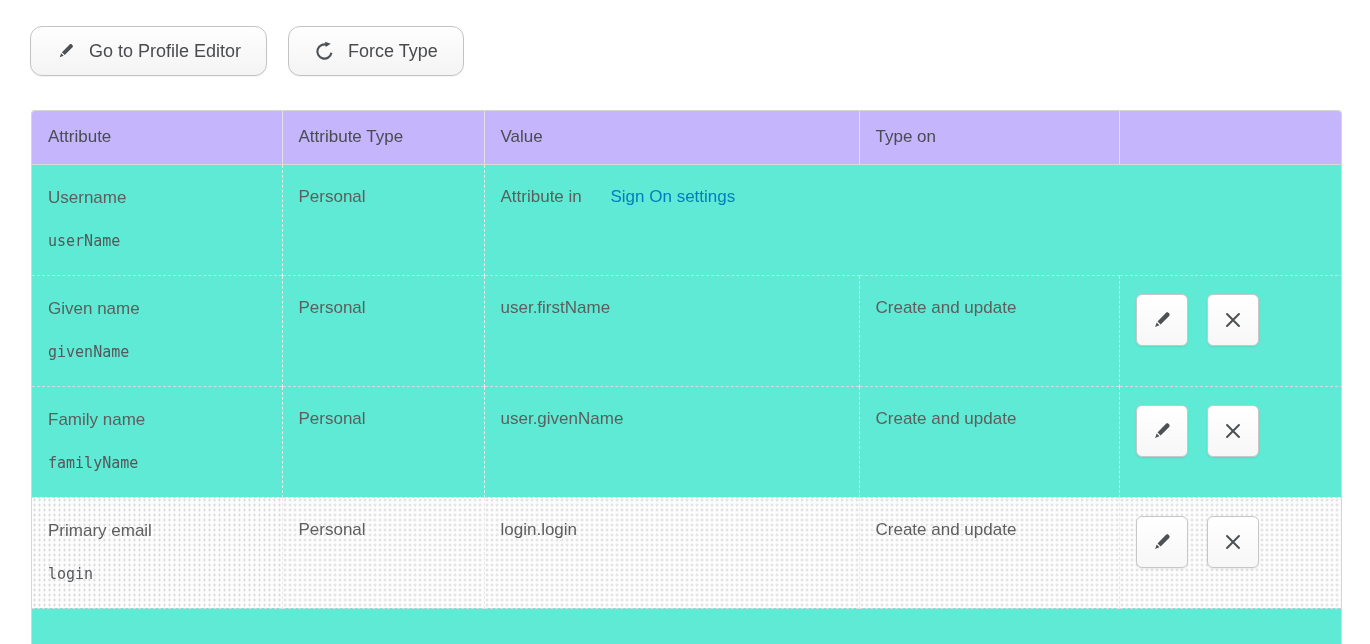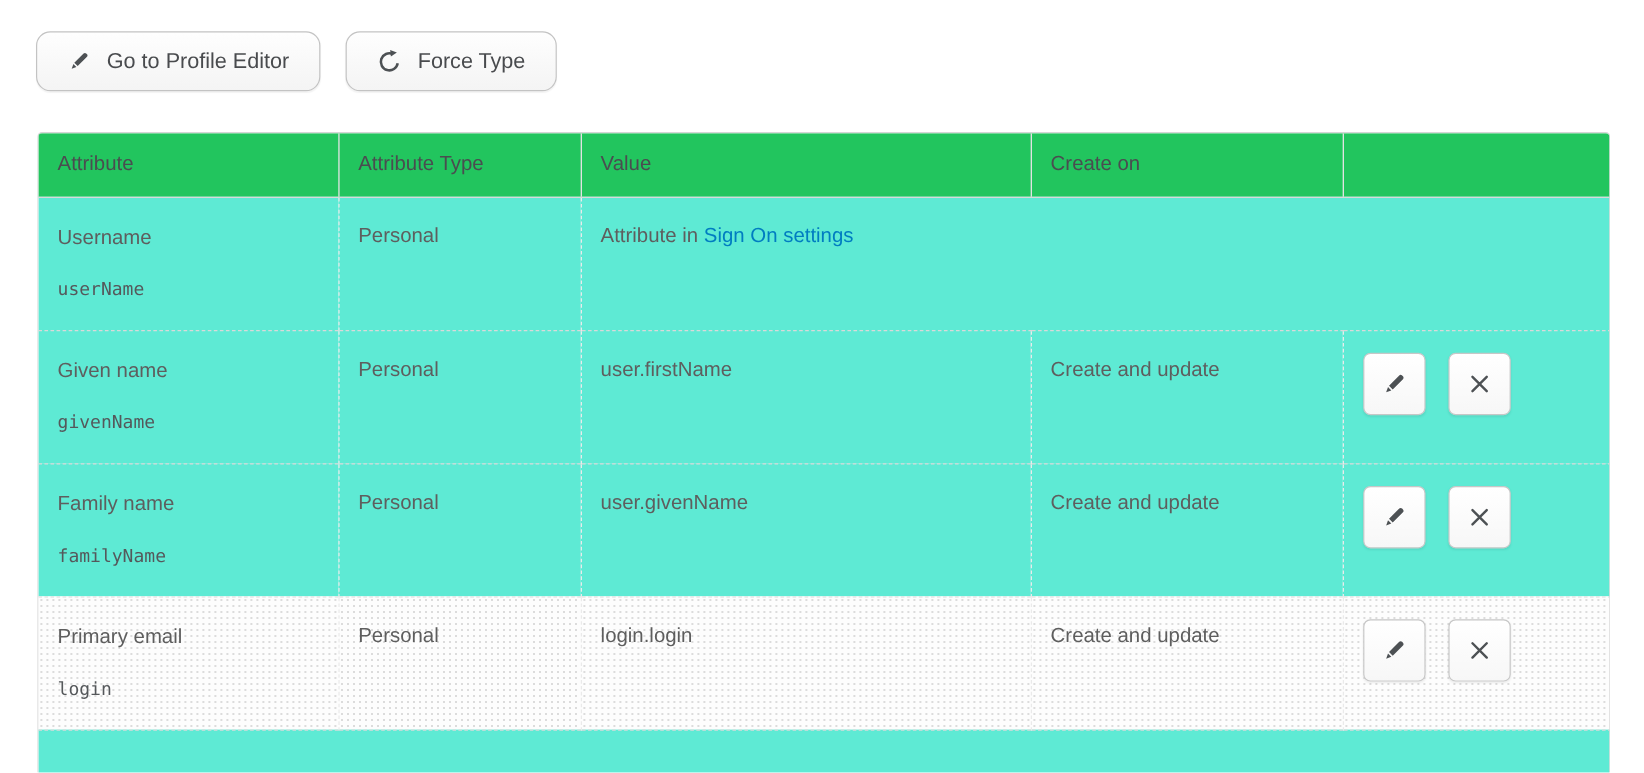--- a/index.html
+++ b/index.html
@@ -54,21 +54,21 @@
     overflow: hidden;
     background: #ffffff;
   }
   table {
     width: 100%;
     table-layout: fixed;
     border-collapse: collapse;
   }
   thead th {
     height: 53px;
-    background: #22c55e;
+    background: #c4b5fd;
     border-bottom: 1px solid #d9d9d9;
     padding: 0 16px;
     text-align: left;
     vertical-align: middle;
     font-weight: normal;
     font-size: 17px;
     color: #4a4d50;
   }
   thead th + th { border-left: 1px solid #e2e2e2; }
 
@@ -94,20 +94,21 @@
   .attr-var {
     margin-top: 23px;
     font-family: "DejaVu Sans Mono", "Liberation Mono", monospace;
     font-size: 15px;
     color: #55585b;
   }
   a.link {
     color: #007dc1;
     text-decoration: none;
     cursor: pointer;
+    margin-left: 24px;
   }
 
   .actions { display: flex; gap: 19px; padding-top: 0; margin-top: -4px; }
   .icon-btn {
     width: 52px;
     height: 52px;
     display: inline-flex;
     align-items: center;
     justify-content: center;
     background: linear-gradient(#ffffff, #f7f7f7);
@@ -153,21 +154,21 @@
           <col style="width:202px">
           <col style="width:375px">
           <col style="width:260px">
           <col style="width:224px">
       </colgroup>
       <thead>
         <tr>
           <th>Attribute</th>
           <th>Attribute Type</th>
           <th>Value</th>
-          <th>Create on</th>
+          <th>Type on</th>
           <th></th>
         </tr>
       </thead>
       <tbody>
 
         <tr>
           <td>
             <div class="attr-label">Username</div>
             <div class="attr-var">userName</div>
           </td>

